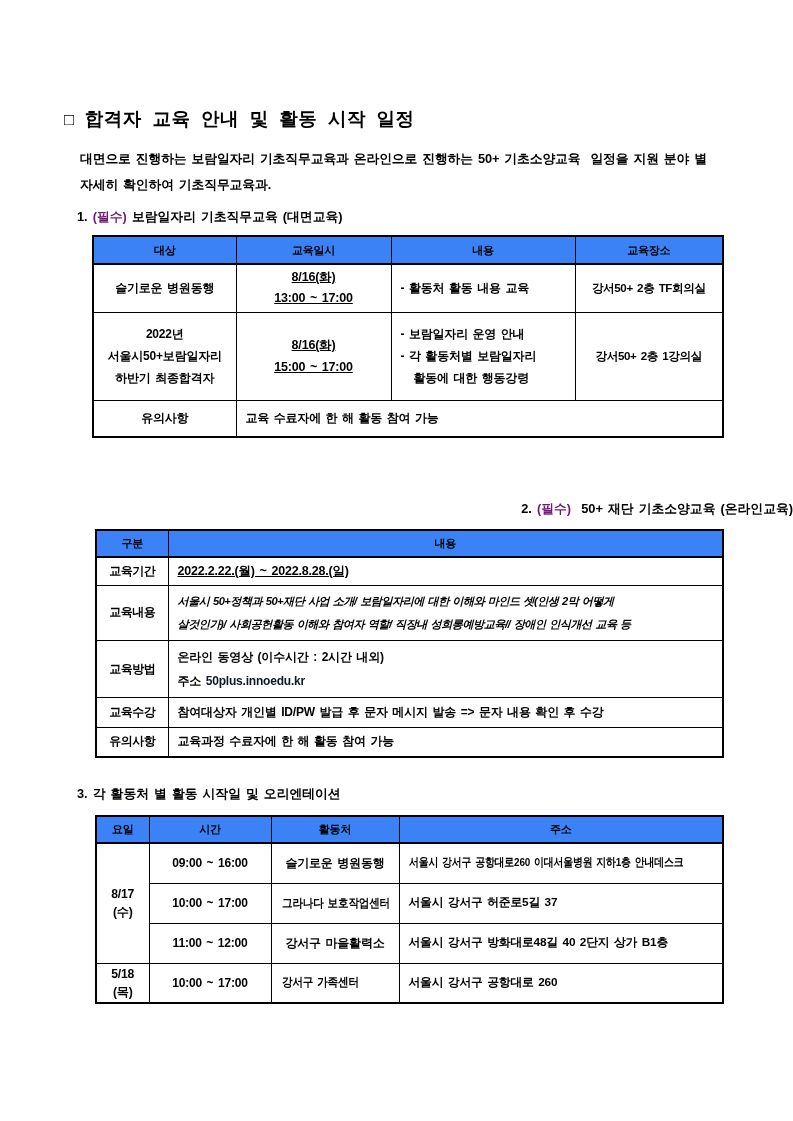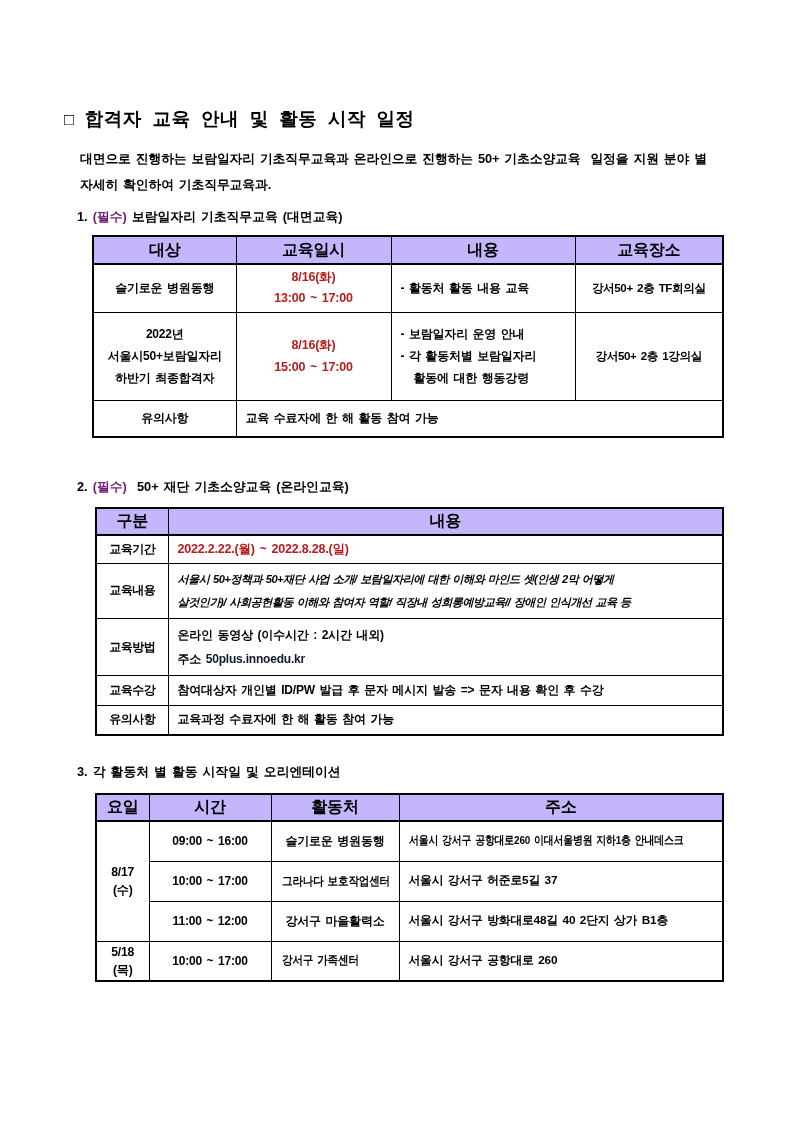--- a/index.html
+++ b/index.html
@@ -24,40 +24,40 @@
   }
   .doc-title .sq { font-size: 17px; margin-right: 10px; font-weight: normal; }
 
   
   .intro { margin: 15px 0 0 80px; font-size: 12.8px; line-height: 26px; }
   .intro div { white-space: pre; letter-spacing: -0.1px; word-spacing: 1.5px; }
 
   
   .sec-heading { margin-left: 77px; font-size: 12.8px; white-space: pre; word-spacing: 1.5px; }
   .sec1 { margin-top: 11px; }
-  .sec2 { margin-top: 41px; }
+  .sec2 { margin-top: 63px; text-align: right; }
   .sec3 { margin-top: 28px; }
   .red { color: #701a75; }
 
   
   table { border-collapse: collapse; table-layout: fixed; background: #fff; }
   th, td {
     border: 1.4px solid #000;
     font-size: 12px;
     text-align: center;
     vertical-align: middle;
     letter-spacing: -0.2px;
     word-spacing: 1.5px;
     overflow: hidden;
   }
   table { border: 2.2px solid #000; }
-  tr.head th { background: #c4b5fd; border-bottom: 2px solid #000; font-size: 16px; }
+  tr.head th { background: #3b82f6; border-bottom: 2px solid #000; font-size: 11px; }
   td.left { text-align: left; padding-left: 9px; }
   td div { white-space: pre; }
-  .blue { color: #b91c1c; }
+  .blue { color: #000000; text-decoration: underline; }
   .datecell { font-size: 12.5px; line-height: 21px; }
   .indent { padding-left: 13px; }
 
   .t1 { margin: 9px 0 0 92px; width: 630px; }
   .t1 tr.head th { height: 28px; }
   .t1 .r1 td { height: 48px; }
   .t1 .r2 td { height: 88px; line-height: 22px; }
   .t1 .r3 td { height: 37px; }
   .t1 .place { font-size: 11.6px; letter-spacing: -0.4px; }
 

